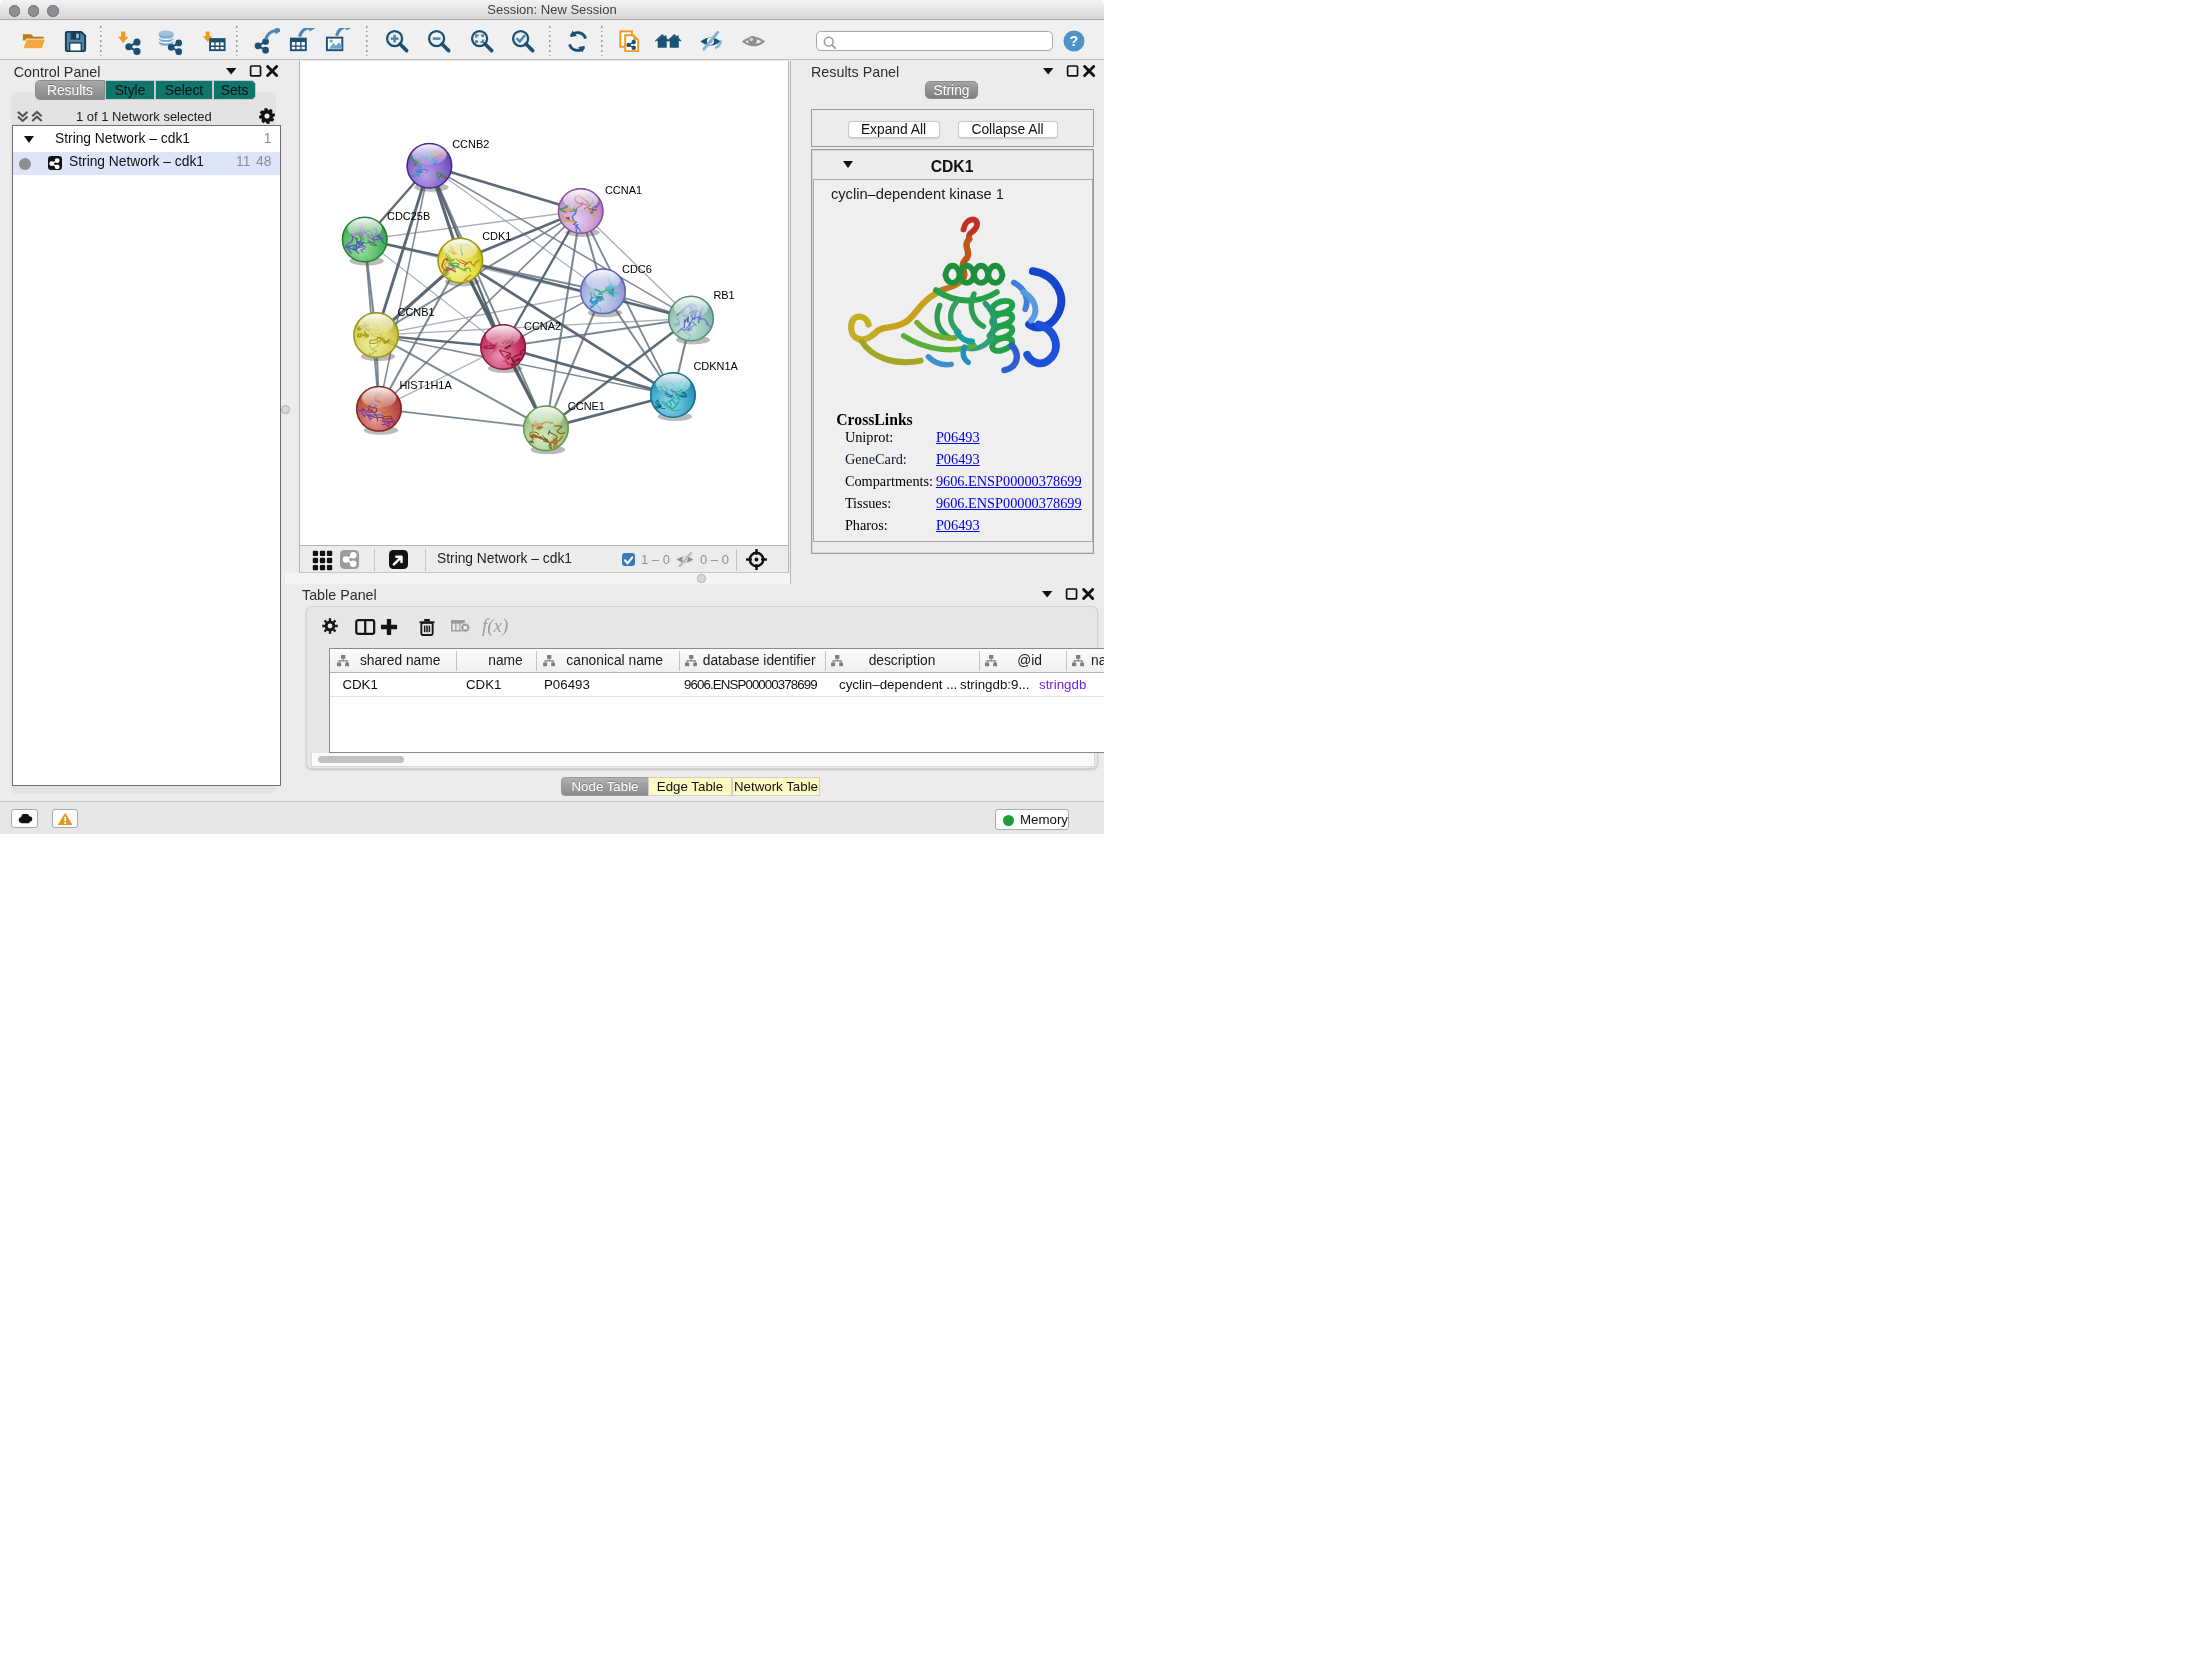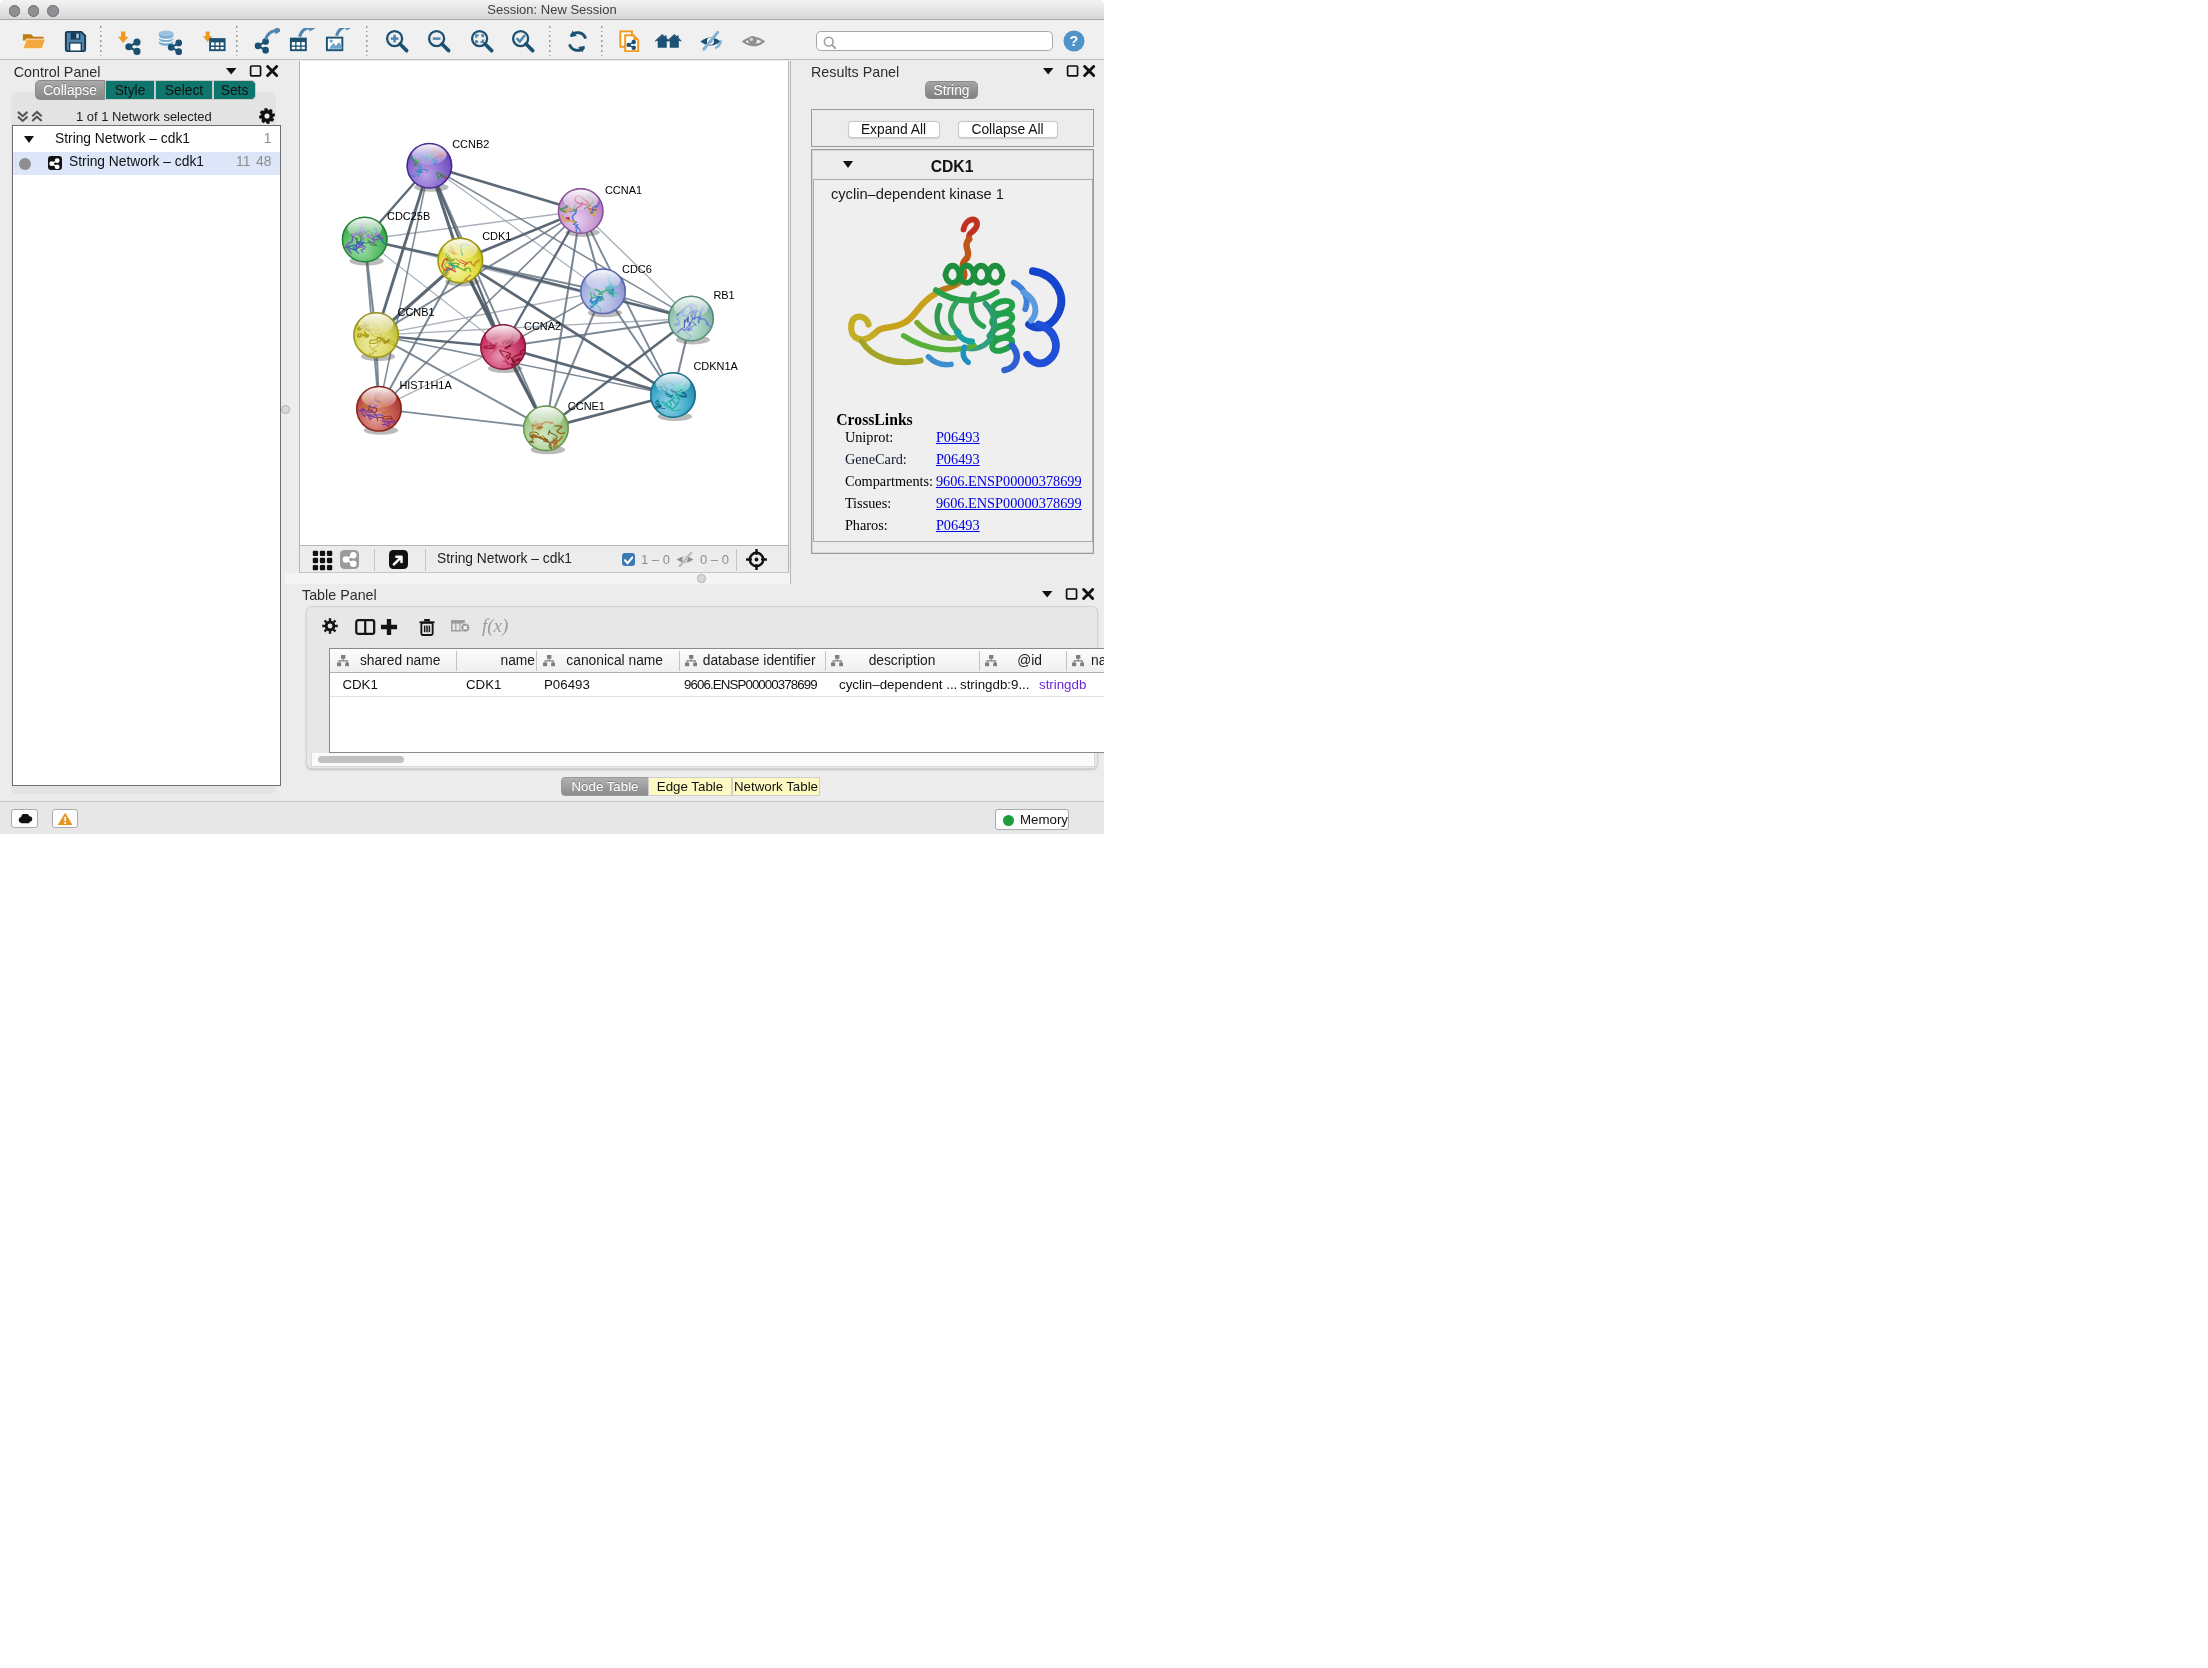--- a/index.html
+++ b/index.html
@@ -216,21 +216,21 @@
     <svg style="position:absolute;left:226px;top:4.3px;" width="53" height="12.4" viewBox="0 0 56 13">
         <path d="M0 0 h11 l-5.5 7 z" fill="#111" transform="translate(0,3)"></path>
         <rect x="26" y="1" width="10.5" height="10.5" fill="none" stroke="#111" stroke-width="1.8" rx="1"></rect>
         <g stroke="#111" stroke-width="3" stroke-linecap="round">
           <line x1="44" y1="1.5" x2="53.5" y2="11"></line>
           <line x1="53.5" y1="1.5" x2="44" y2="11"></line>
         </g>
       </svg>
     <div id="cp-inner"></div>
     <div id="cp-tabs">
-      <div class="tab tabsel" style="left:0;width:70px;border-radius:4.8px 0 0 4.8px;">Collapse</div>
+      <div class="tab tabsel" style="left:0;width:70px;border-radius:4.8px 0 0 4.8px;">Results</div>
       <div class="tab" style="left:70px;width:50px;">Style</div>
       <div class="tab" style="left:120px;width:58px;">Select</div>
       <div class="tab" style="left:178px;width:43px;border-radius:0 4.8px 4.8px 0;">Sets</div>
     </div>
     <div id="cp-selbar">1 of 1 Network selected</div>
     <svg style="position:absolute;left:17px;top:49px;" width="28.5" height="13.3" viewBox="0 0 30 14">
         <g fill="none" stroke="#555" stroke-width="2.2">
           <path d="M1 2 l5 4.5 l5 -4.5 M1 7 l5 4.5 l5 -4.5"></path>
           <path d="M16 6.5 l5 -4.5 l5 4.5 M16 11.5 l5 -4.5 l5 4.5"></path>
         </g>
@@ -855,21 +855,21 @@
       <div id="ttable">
         <div id="THEAD">
             <div style="position:absolute;left:0;top:0;width:782px;height:24px;background:linear-gradient(#fcfcfc,#efefef);border-bottom:1px solid #b0b0b0;"></div>
             <div style="position:absolute;left:126px;top:1.9px;width:1px;height:20px;background:#c3c3c3;"></div>
             <div style="position:absolute;left:206px;top:1.9px;width:1px;height:20px;background:#c3c3c3;"></div>
             <div style="position:absolute;left:349px;top:1.9px;width:1px;height:20px;background:#c3c3c3;"></div>
             <div style="position:absolute;left:495px;top:1.9px;width:1px;height:20px;background:#c3c3c3;"></div>
             <div style="position:absolute;left:649px;top:1.9px;width:1px;height:20px;background:#c3c3c3;"></div>
             <div style="position:absolute;left:736px;top:1.9px;width:1px;height:20px;background:#c3c3c3;"></div>
             <div style="position:absolute;left:0px;top:3.8px;width:126px;text-align:center;font-size:13.8px;color:#1a1a1a;padding-left:14.3px;box-sizing:border-box;white-space:nowrap;overflow:hidden;">shared name</div>
-            <div style="position:absolute;left:126px;top:3.8px;width:79px;text-align:right;font-size:13.8px;color:#1a1a1a;padding-left:20px;box-sizing:border-box;white-space:nowrap;overflow:hidden;">name</div>
+            <div style="position:absolute;left:126px;top:3.8px;width:79px;text-align:center;font-size:13.8px;color:#1a1a1a;padding-left:20px;box-sizing:border-box;white-space:nowrap;overflow:hidden;">name</div>
             <div style="position:absolute;left:206px;top:3.8px;width:143px;text-align:center;font-size:13.8px;color:#1a1a1a;padding-left:14.3px;box-sizing:border-box;white-space:nowrap;overflow:hidden;">canonical name</div>
             <div style="position:absolute;left:349px;top:3.8px;width:146px;text-align:center;font-size:13.8px;color:#1a1a1a;padding-left:14.3px;box-sizing:border-box;white-space:nowrap;overflow:hidden;">database identifier</div>
             <div style="position:absolute;left:495px;top:3.8px;width:154px;text-align:center;font-size:13.8px;color:#1a1a1a;padding-left:0;box-sizing:border-box;white-space:nowrap;overflow:hidden;">description</div>
             <div style="position:absolute;left:649px;top:3.8px;width:87px;text-align:center;font-size:13.8px;color:#1a1a1a;padding-left:14.3px;box-sizing:border-box;white-space:nowrap;overflow:hidden;">@id</div>
             <div style="position:absolute;left:736px;top:3.8px;width:92px;text-align:left;font-size:13.8px;color:#1a1a1a;padding-left:25px;box-sizing:border-box;white-space:nowrap;">namespace</div>
             <svg style="position:absolute;left:6.7px;top:6.2px;" width="12.4" height="11.4" viewBox="0 0 13 12">
               <g transform="translate(0,0)">
                 <rect x="4.2" y="0" width="4.6" height="4" fill="#7e7e7e"></rect>
                 <path d="M6.5 4 v2.2 M2.2 8.5 v-2.3 h8.6 v2.3" fill="none" stroke="#7e7e7e" stroke-width="1.1"></path>
                 <rect x="0" y="8" width="4.4" height="3.8" fill="#7e7e7e"></rect>

